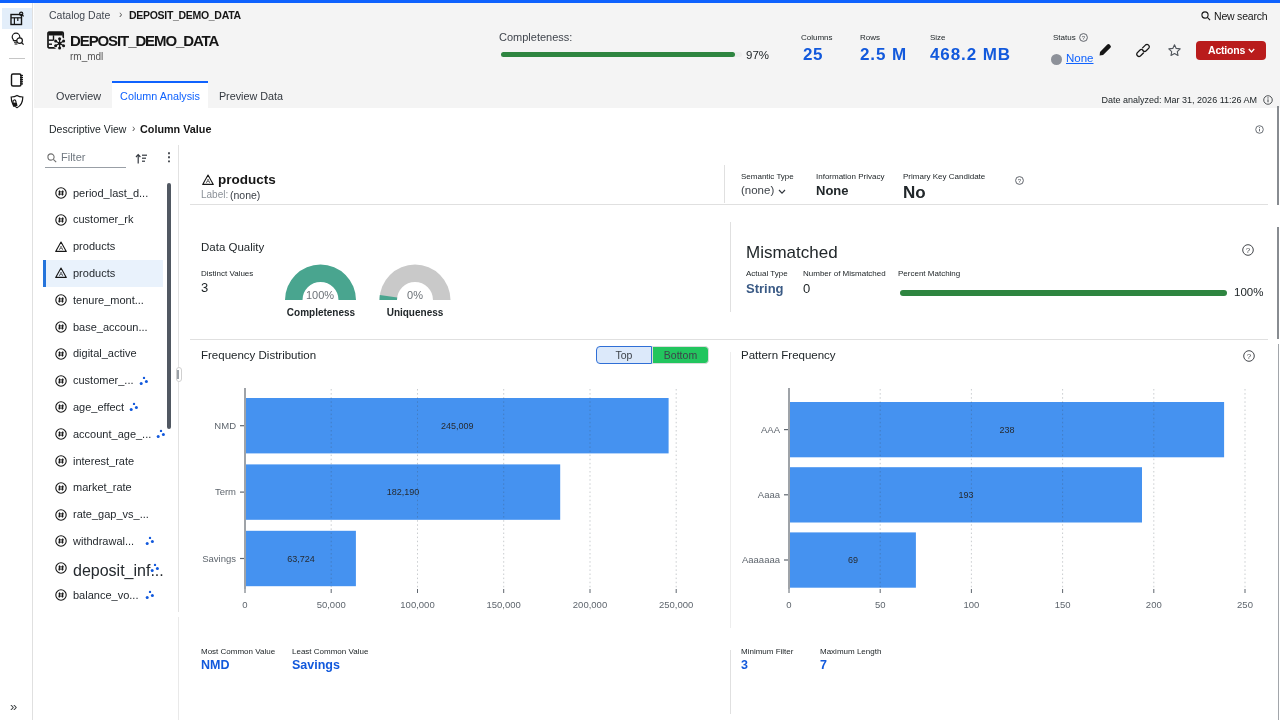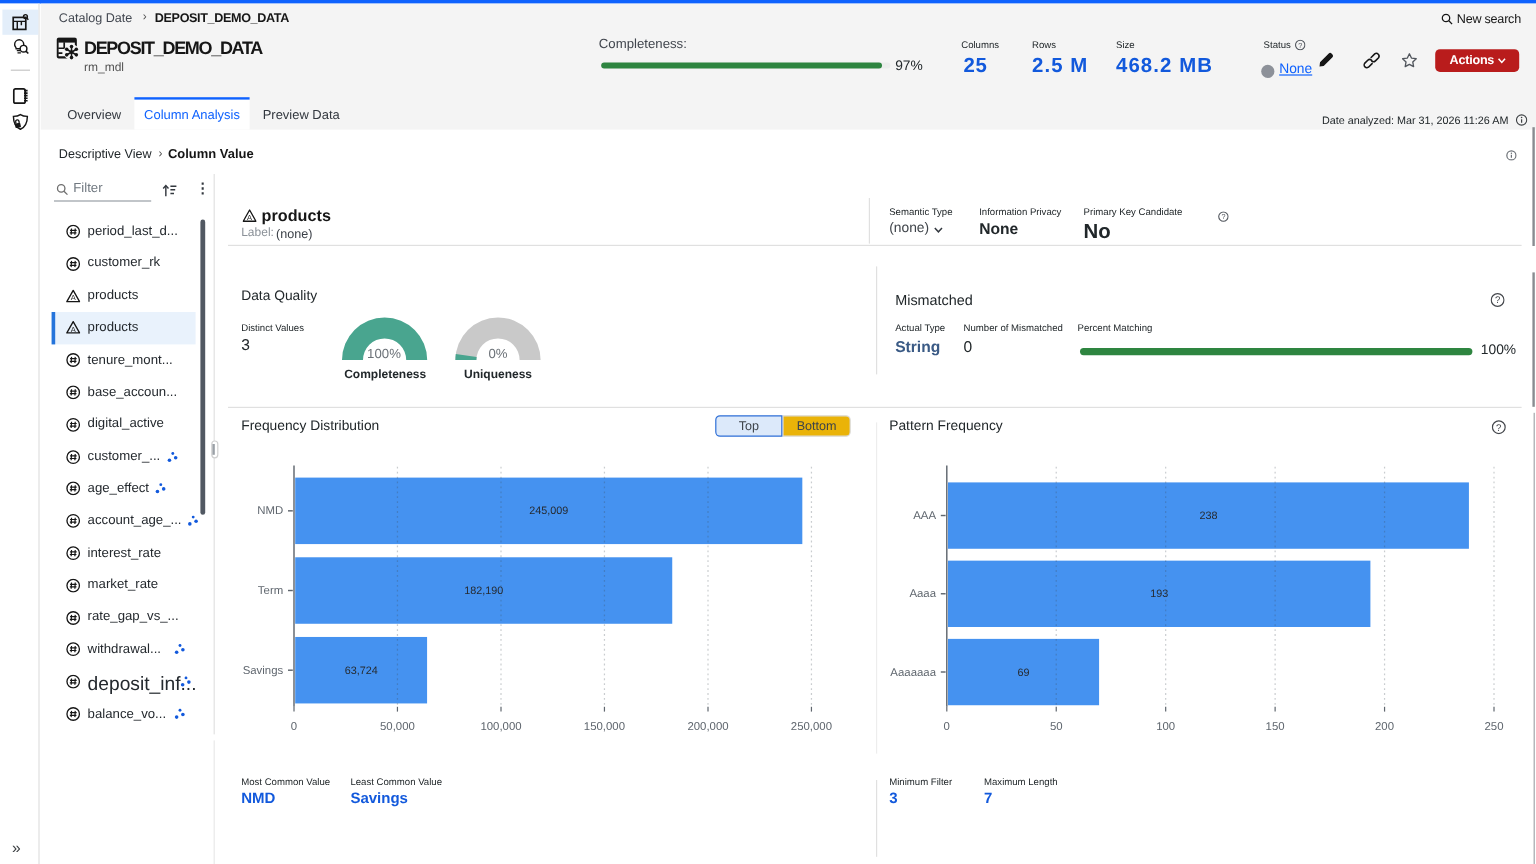--- a/index.html
+++ b/index.html
@@ -395,36 +395,36 @@
 <div class="abs" style="left:730px;top:650px;width:1px;height:64px;background:#e0e0e0"></div>
 
 <div class="abs" style="left:201px;top:241px;font-size:11.5px;color:#21272a">Data Quality</div>
 <div class="abs lbl" style="left:201px;top:269px">Distinct Values</div>
 <div class="abs" style="left:201px;top:280px;font-size:13px;color:#21272a">3</div>
 <div class="abs" style="left:285px;top:289px;width:70px;font-size:11px;color:#6c7278;text-align:center">100%</div>
 <div class="abs" style="left:380px;top:289px;width:70px;font-size:11px;color:#6c7278;text-align:center">0%</div>
 <div class="abs b" style="left:285px;top:307px;width:72px;font-size:10px;color:#21272a;text-align:center">Completeness</div>
 <div class="abs b" style="left:380px;top:307px;width:70px;font-size:10px;color:#21272a;text-align:center">Uniqueness</div>
 
-<div class="abs" style="left:746px;top:243px;font-size:12px;color:#21272a">Mismatched</div>
+<div class="abs" style="left:746px;top:243px;font-size:17px;color:#21272a">Mismatched</div>
 <svg class="abs" style="left:1242px;top:244px" width="12" height="12" viewBox="0 0 12 12">
  <circle cx="6" cy="6" r="5.3" fill="none" stroke="#44474c" stroke-width="1"></circle>
  <text x="6" y="8.8" font-size="8" text-anchor="middle" fill="#44474c" font-family="Liberation Sans">?</text>
 </svg>
 <div class="abs lbl" style="left:746px;top:269px">Actual Type</div>
 <div class="abs b" style="left:746px;top:281px;font-size:13px;color:#3a5a85">String</div>
 <div class="abs lbl" style="left:803px;top:269px">Number of Mismatched</div>
 <div class="abs" style="left:803px;top:281px;font-size:13px;color:#21272a">0</div>
 <div class="abs lbl" style="left:898px;top:269px">Percent Matching</div>
 <div class="abs" style="left:900px;top:290px;width:327px;height:5.5px;border-radius:3px;background:#2e8540"></div>
 <div class="abs" style="left:1234px;top:286px;font-size:11.5px;color:#21272a">100%</div>
 
 <div class="abs" style="left:201px;top:349px;font-size:11.5px;color:#21272a">Frequency Distribution</div>
 <div class="abs" style="left:596px;top:346px;width:56px;height:18px;background:#dce9fa;border:1.5px solid #2f6fd6;border-radius:4px 0 0 4px;font-size:10.5px;color:#3d434a;text-align:center;line-height:16px;z-index:2">Top</div>
-<div class="abs" style="left:652px;top:346px;width:57px;height:18px;background:#eab308;border:1px solid #dcdcdc;border-radius:0 4px 4px 0;font-size:10.5px;color:#3d434a;text-align:center;line-height:17px">Bottom</div>
+<div class="abs" style="left:652px;top:346px;width:57px;height:18px;background:#22c55e;border:1px solid #dcdcdc;border-radius:0 4px 4px 0;font-size:10.5px;color:#3d434a;text-align:center;line-height:17px">Bottom</div>
 
 <div class="abs" style="left:741px;top:349px;font-size:11.5px;color:#21272a">Pattern Frequency</div>
 <svg class="abs" style="left:1243px;top:350px" width="12" height="12" viewBox="0 0 12 12">
  <circle cx="6" cy="6" r="5.3" fill="none" stroke="#44474c" stroke-width="1"></circle>
  <text x="6" y="8.8" font-size="8" text-anchor="middle" fill="#44474c" font-family="Liberation Sans">?</text>
 </svg>
 
 <div class="abs lbl" style="left:201px;top:647px">Most Common Value</div>
 <div class="abs b blue" style="left:201px;top:658px;font-size:12.5px">NMD</div>
 <div class="abs lbl" style="left:292px;top:647px">Least Common Value</div>

